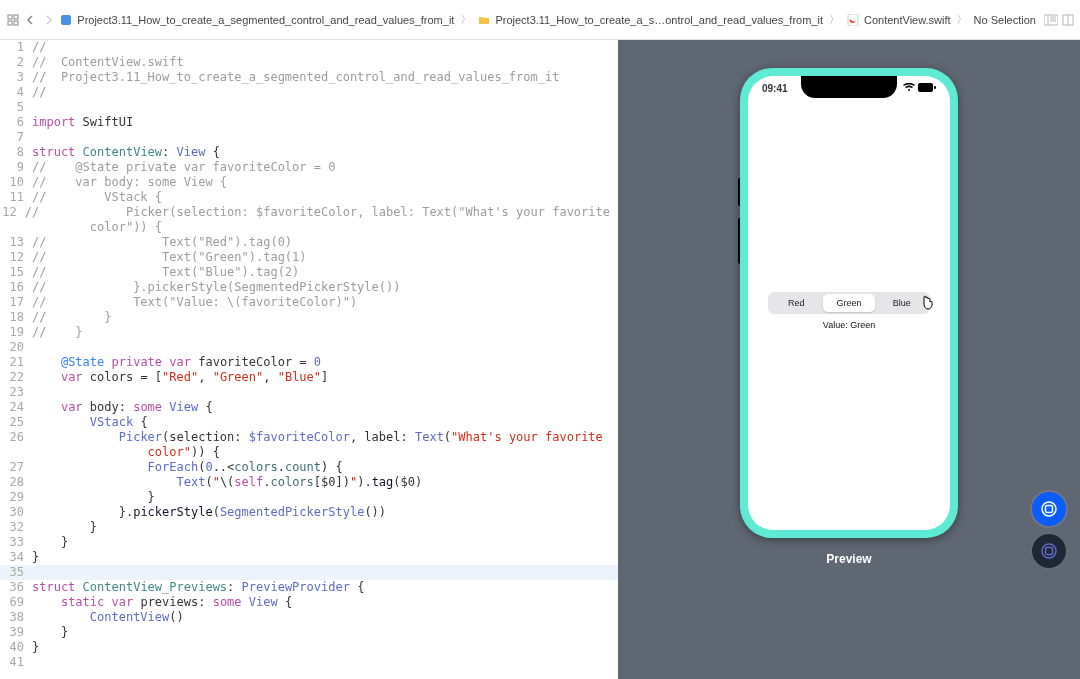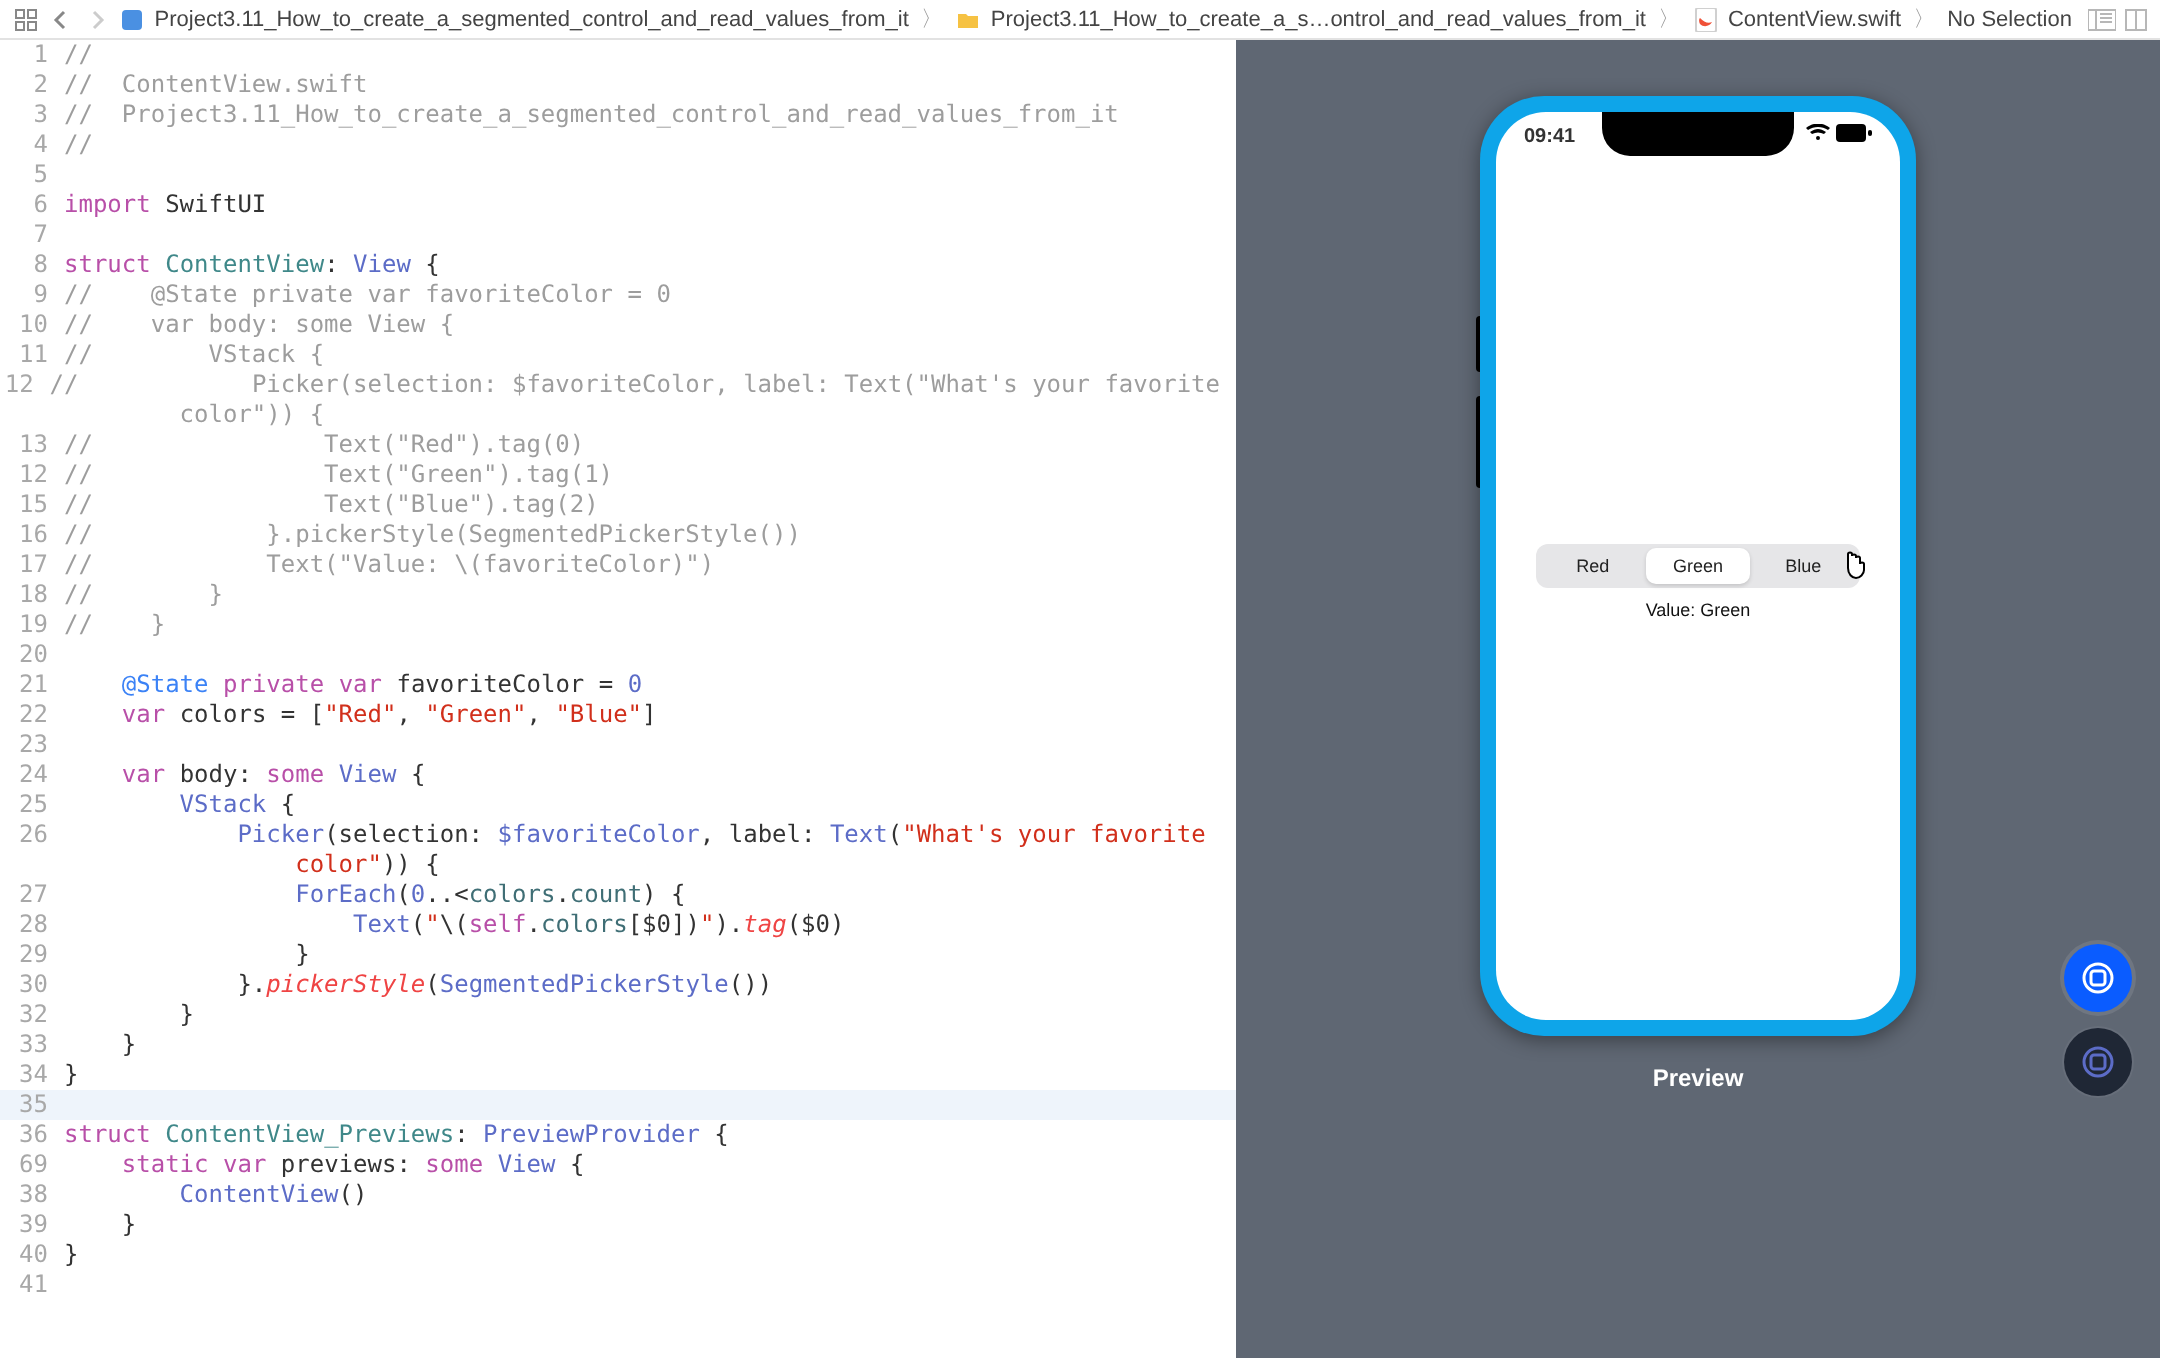--- a/index.html
+++ b/index.html
@@ -1,43 +1,43 @@
 <!DOCTYPE html>
 <html><head>
 <meta charset="utf-8">
 <style>
   * { margin:0; padding:0; box-sizing:border-box; }
   body { font-family: -apple-system, BlinkMacSystemFont, "Helvetica Neue", Arial, sans-serif; font-size:13px; color:#333; background:#fff; width:1080px; height:679px; overflow:hidden; }
   .root { display:flex; flex-direction:column; width:1080px; height:679px; }
   
-  .crumbbar { height:20px; display:flex; align-items:center; padding:0 6px; border-bottom:1px solid #e2e2e2; font-size:11px; color:#444; gap:4px; white-space:nowrap; overflow:hidden; }
+  .crumbbar { height:40px; display:flex; align-items:center; padding:0 6px; border-bottom:1px solid #e2e2e2; font-size:11px; color:#444; gap:4px; white-space:nowrap; overflow:hidden; }
   .crumbbar .nav-btn { width:16px; height:16px; display:flex; align-items:center; justify-content:center; color:#888; }
   .crumbbar .sep { color:#999; padding:0 2px; }
   .crumbbar .crumb { display:flex; align-items:center; gap:4px; }
   .crumbbar .crumb-icon { width:14px; height:14px; display:inline-flex; align-items:center; justify-content:center; }
   .crumbbar .trail-icon { width:14px; height:14px; display:inline-flex; align-items:center; justify-content:center; opacity:.6;}
   
   .split { flex:1; display:flex; min-height:0; }
   .editor { width:618px; overflow:auto; font-family: ui-monospace, SFMono-Regular, Menlo, Consolas, monospace; font-size:12px; line-height:15px; }
   .gutter-row { display:flex; }
   .ln { width:32px; text-align:right; padding-right:8px; color:#a8a8a8; user-select:none; }
   .code { white-space:pre; flex:1; padding-right:8px;}
   .code .c-comment { color:#9d9d9d; }
   .code .c-kw { color:#b84fa8; }
   .code .c-str { color:#d12f1b; }
   .code .c-type { color:#5c6cc7; }
   .code .c-name { color:#3f8889; }
   .code .c-wrap { color:#3b82f6; }
   .code .c-num { color:#5c6cc7; }
-  .code .c-func { color:#ef4444;font-style:italic; }
+  .code .c-func { color:#0f172a; }
   .code .c-prop { color:#3f6e75; }
   .row.hl { background:#eef4fb; }
   
   .preview { flex:1; background:#5f6773; display:flex; flex-direction:column; align-items:center; justify-content:flex-start; position:relative; }
-  .device { margin-top:28px; width:218px; height:470px; background:#0ea5e9; border-radius:32px; padding:8px; position:relative; box-shadow:0 2px 10px rgba(0,0,0,.4);}
+  .device { margin-top:28px; width:218px; height:470px; background:#5eead4; border-radius:32px; padding:8px; position:relative; box-shadow:0 2px 10px rgba(0,0,0,.4);}
   .device::before { content:""; position:absolute; left:-2px; top:110px; width:2px; height:28px; background:#000; border-radius:2px 0 0 2px;}
   .device::after { content:""; position:absolute; left:-2px; top:150px; width:2px; height:46px; background:#000; border-radius:2px 0 0 2px;}
   .screen { width:100%; height:100%; background:#fff; border-radius:25px; position:relative; overflow:hidden;}
   .notch { position:absolute; top:0; left:50%; transform:translateX(-50%); width:96px; height:22px; background:#000; border-radius:0 0 14px 14px; z-index:2;}
   .statusbar { position:absolute; top:0; left:0; right:0; height:24px; display:flex; justify-content:space-between; align-items:center; padding:0 14px; font-size:10px; font-weight:600; }
   .status-right { display:flex; align-items:center; gap:3px;}
   .segctrl-wrap { position:absolute; top:216px; left:0; right:0;}
   .segctrl { margin:0 20px; height:22px; background:#e6e6e8; border-radius:6px; display:flex; padding:2px; font-size:9px;}
   .seg { flex:1; display:flex; align-items:center; justify-content:center; border-radius:5px; color:#222; position:relative;}
   .seg.sel { background:#fff; box-shadow:0 1px 2px rgba(0,0,0,.15);}

